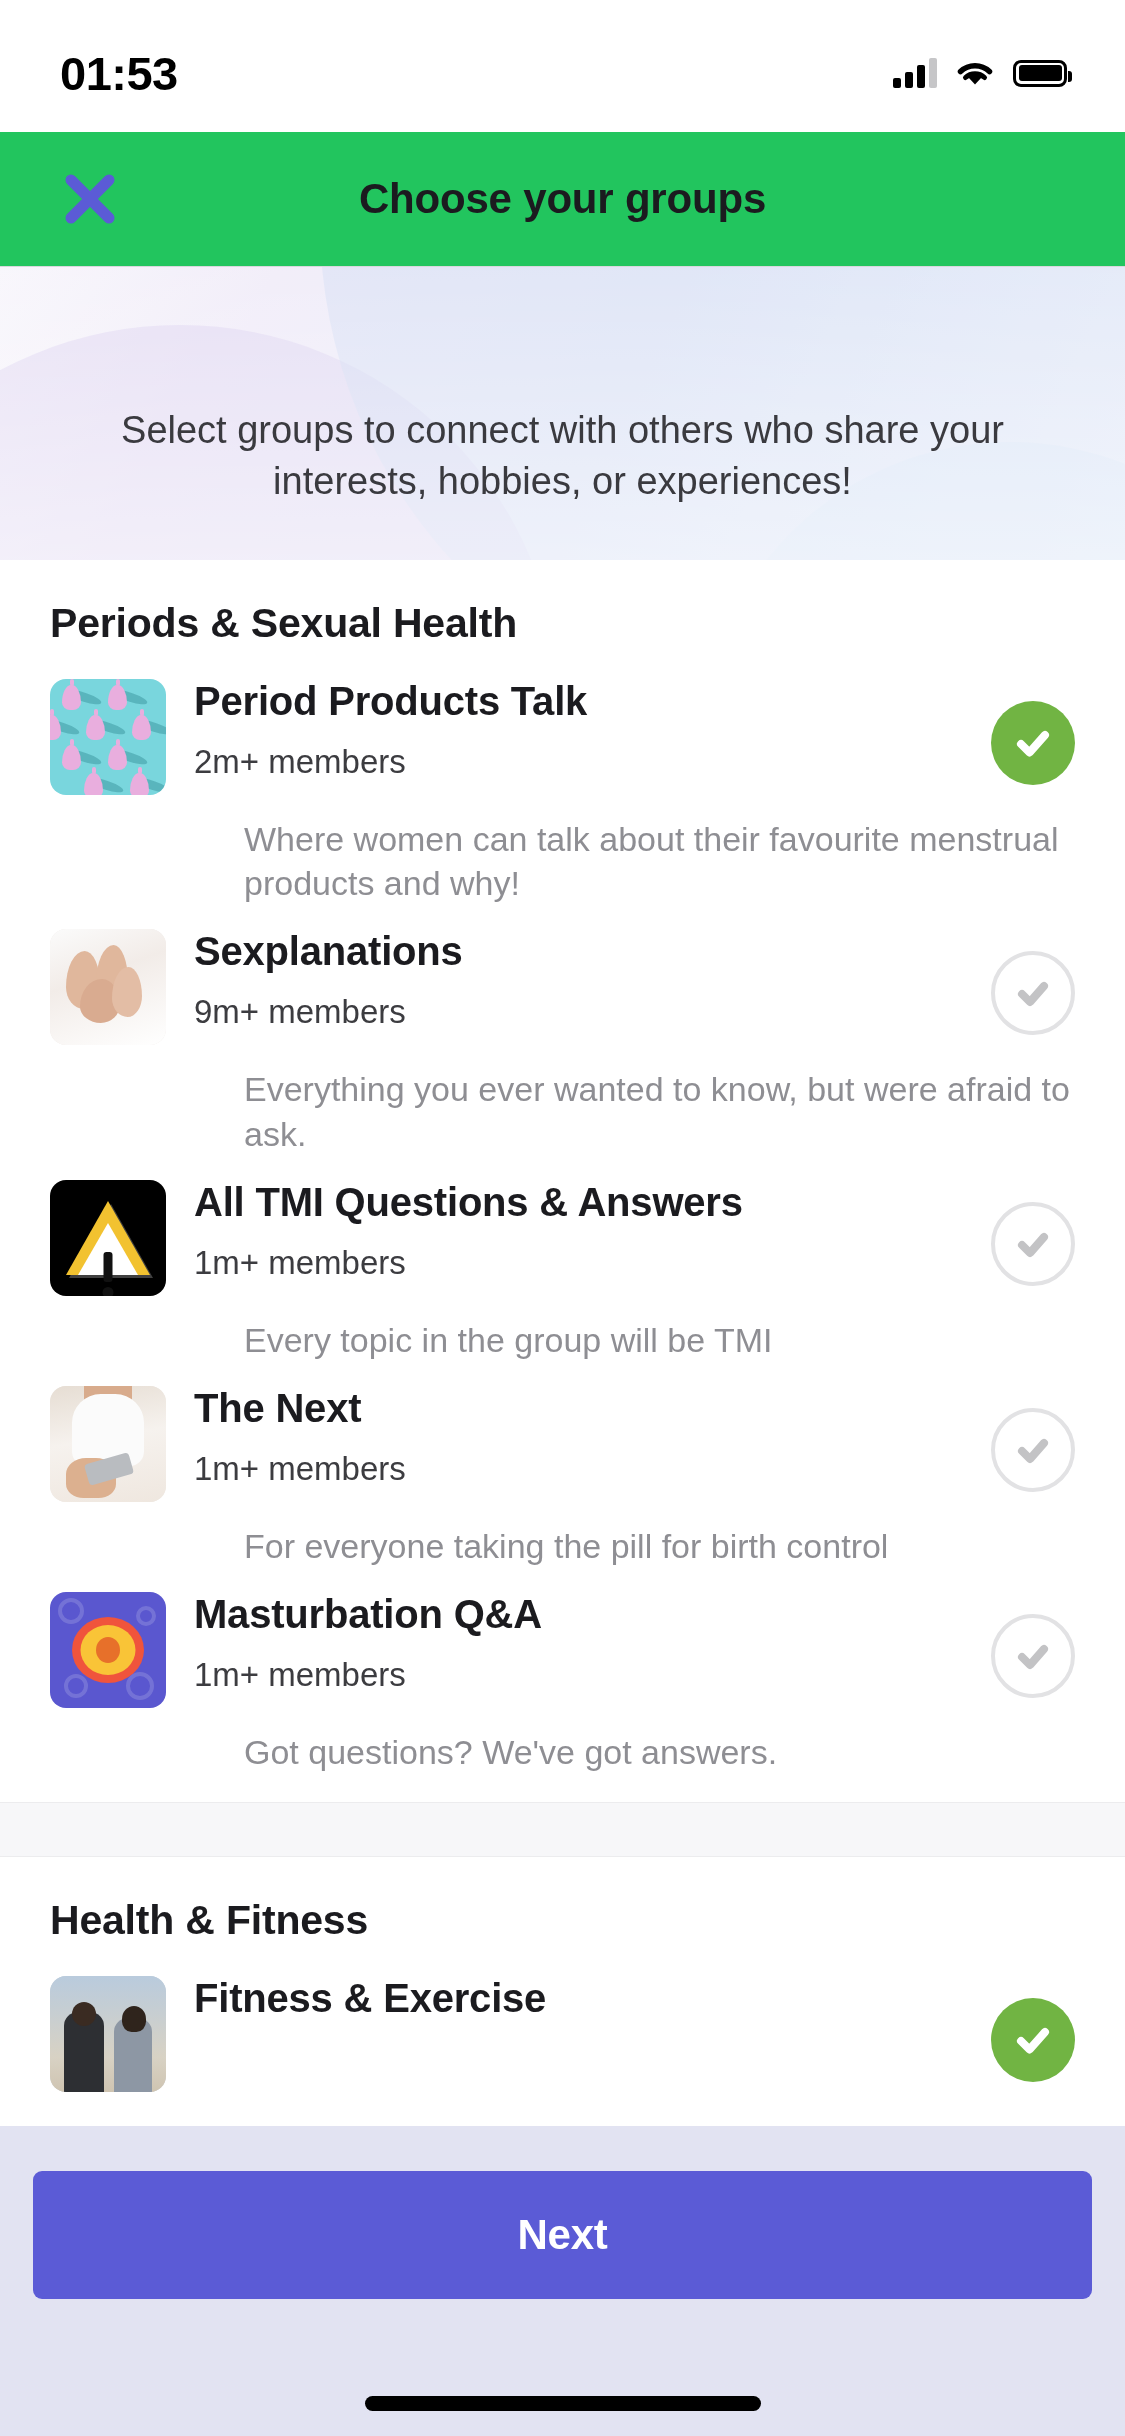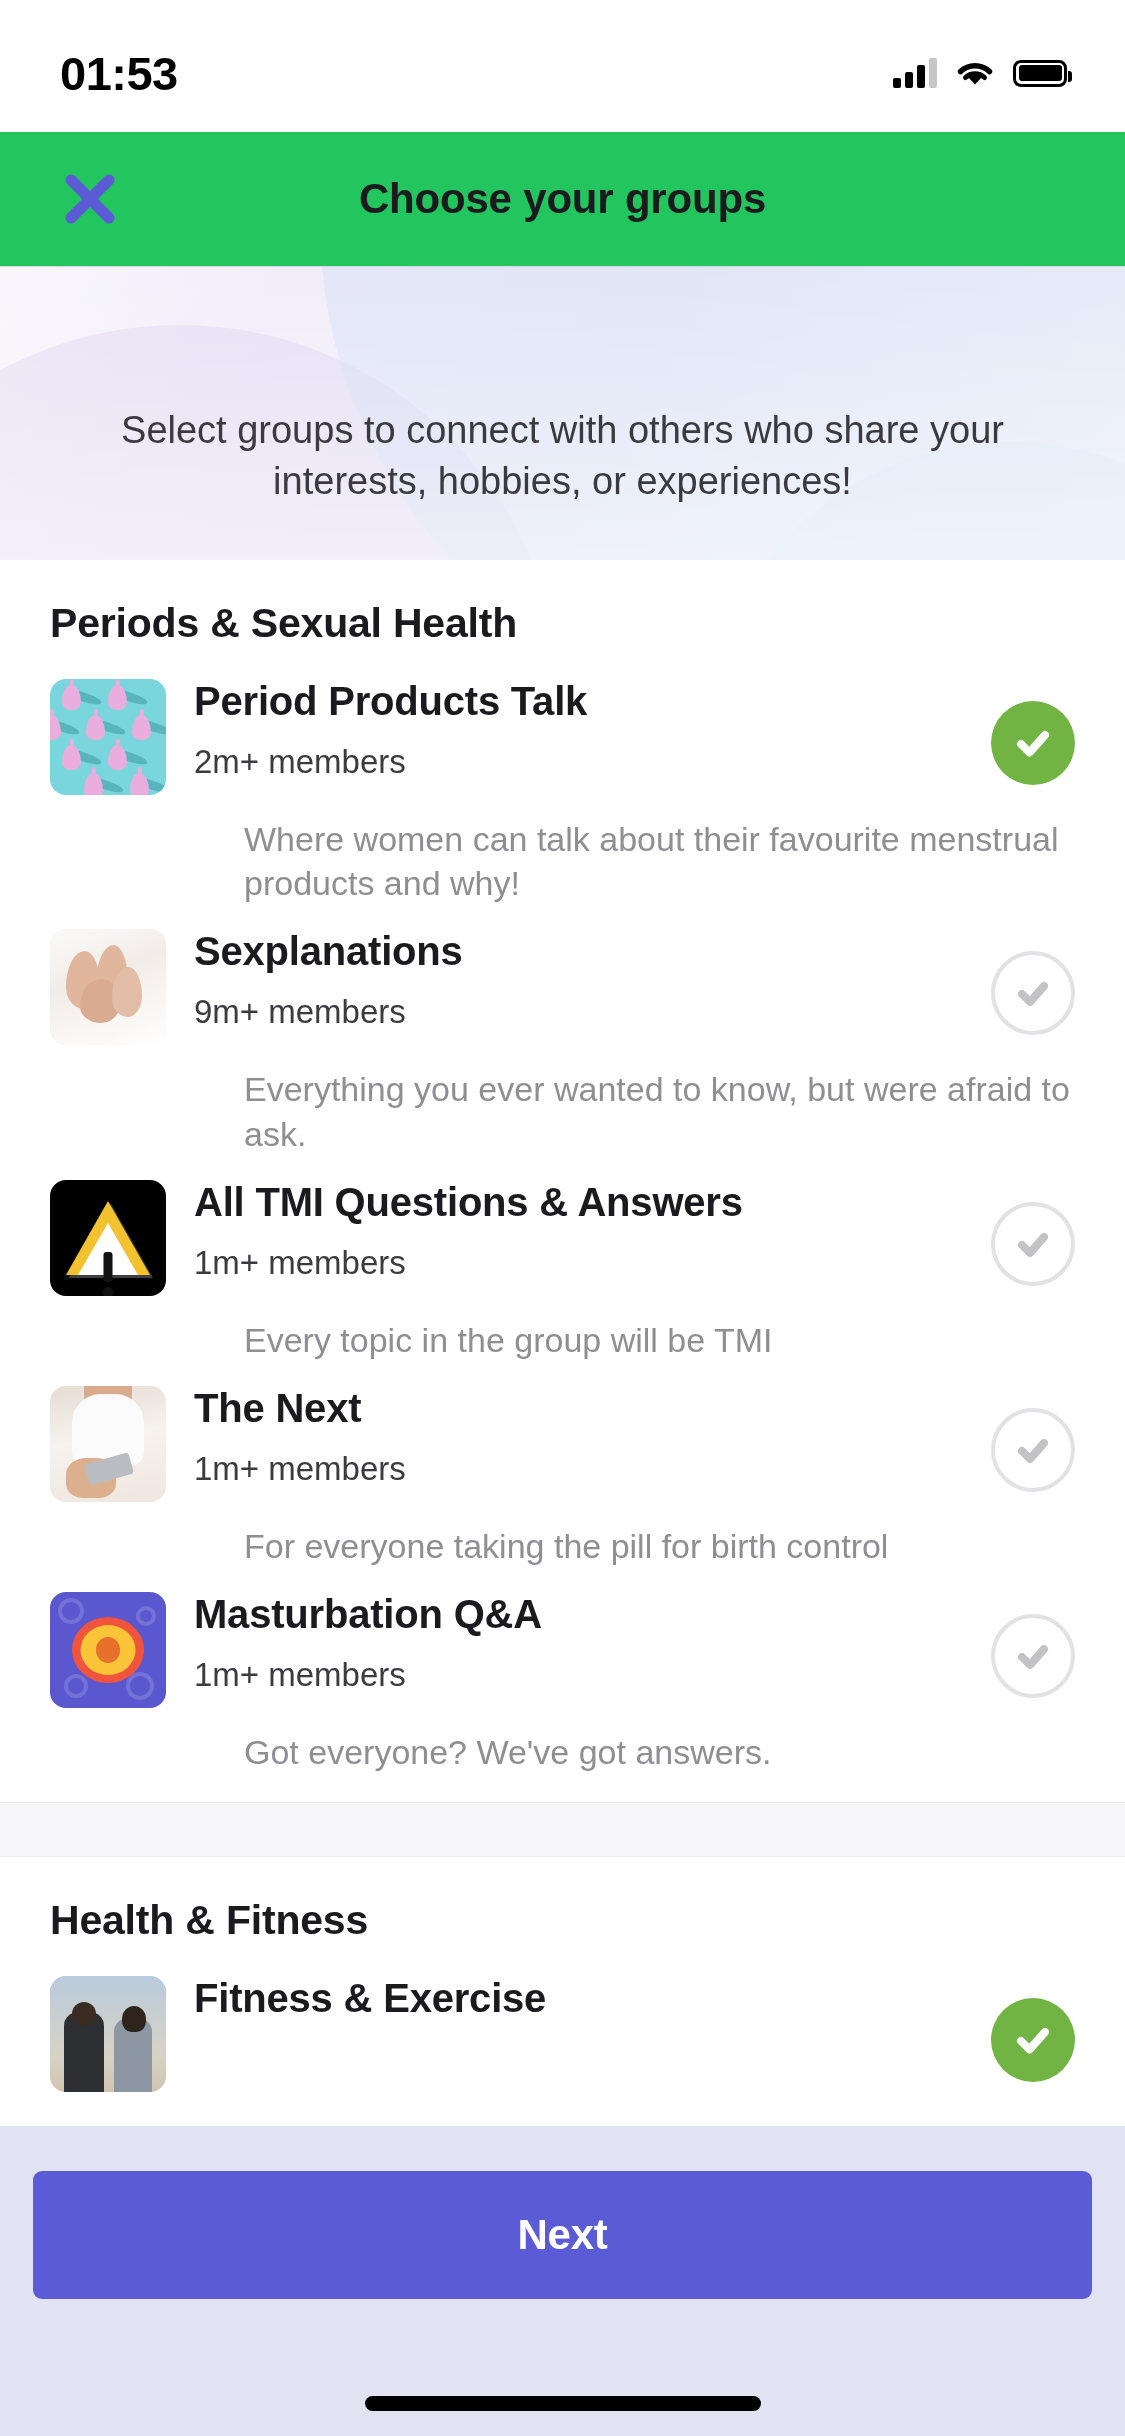--- a/index.html
+++ b/index.html
@@ -335,21 +335,21 @@
             <div class="sym" style="right:12px;bottom:8px;width:28px;height:28px;"></div>
             <div class="fruit"></div>
             <div class="flesh"></div>
             <div class="pit"></div>
           </div>
           <div class="row-text">
             <div class="row-name">Masturbation Q&amp;A</div>
             <div class="row-members">1m+ members</div>
           </div>
         </div>
-        <div class="row-desc">Got everyone? We've got answers.</div>
+        <div class="row-desc">Got questions? We've got answers.</div>
         <div class="check off">
           <svg width="46" height="46" viewBox="0 0 46 46">
             <path d="M12 24 L20 32 L34 16" stroke="#c3c3c5" stroke-width="8" fill="none" stroke-linecap="round" stroke-linejoin="round"></path>
           </svg>
         </div>
       </div>
     </div>
 
     <div class="gap-band"></div>
 

